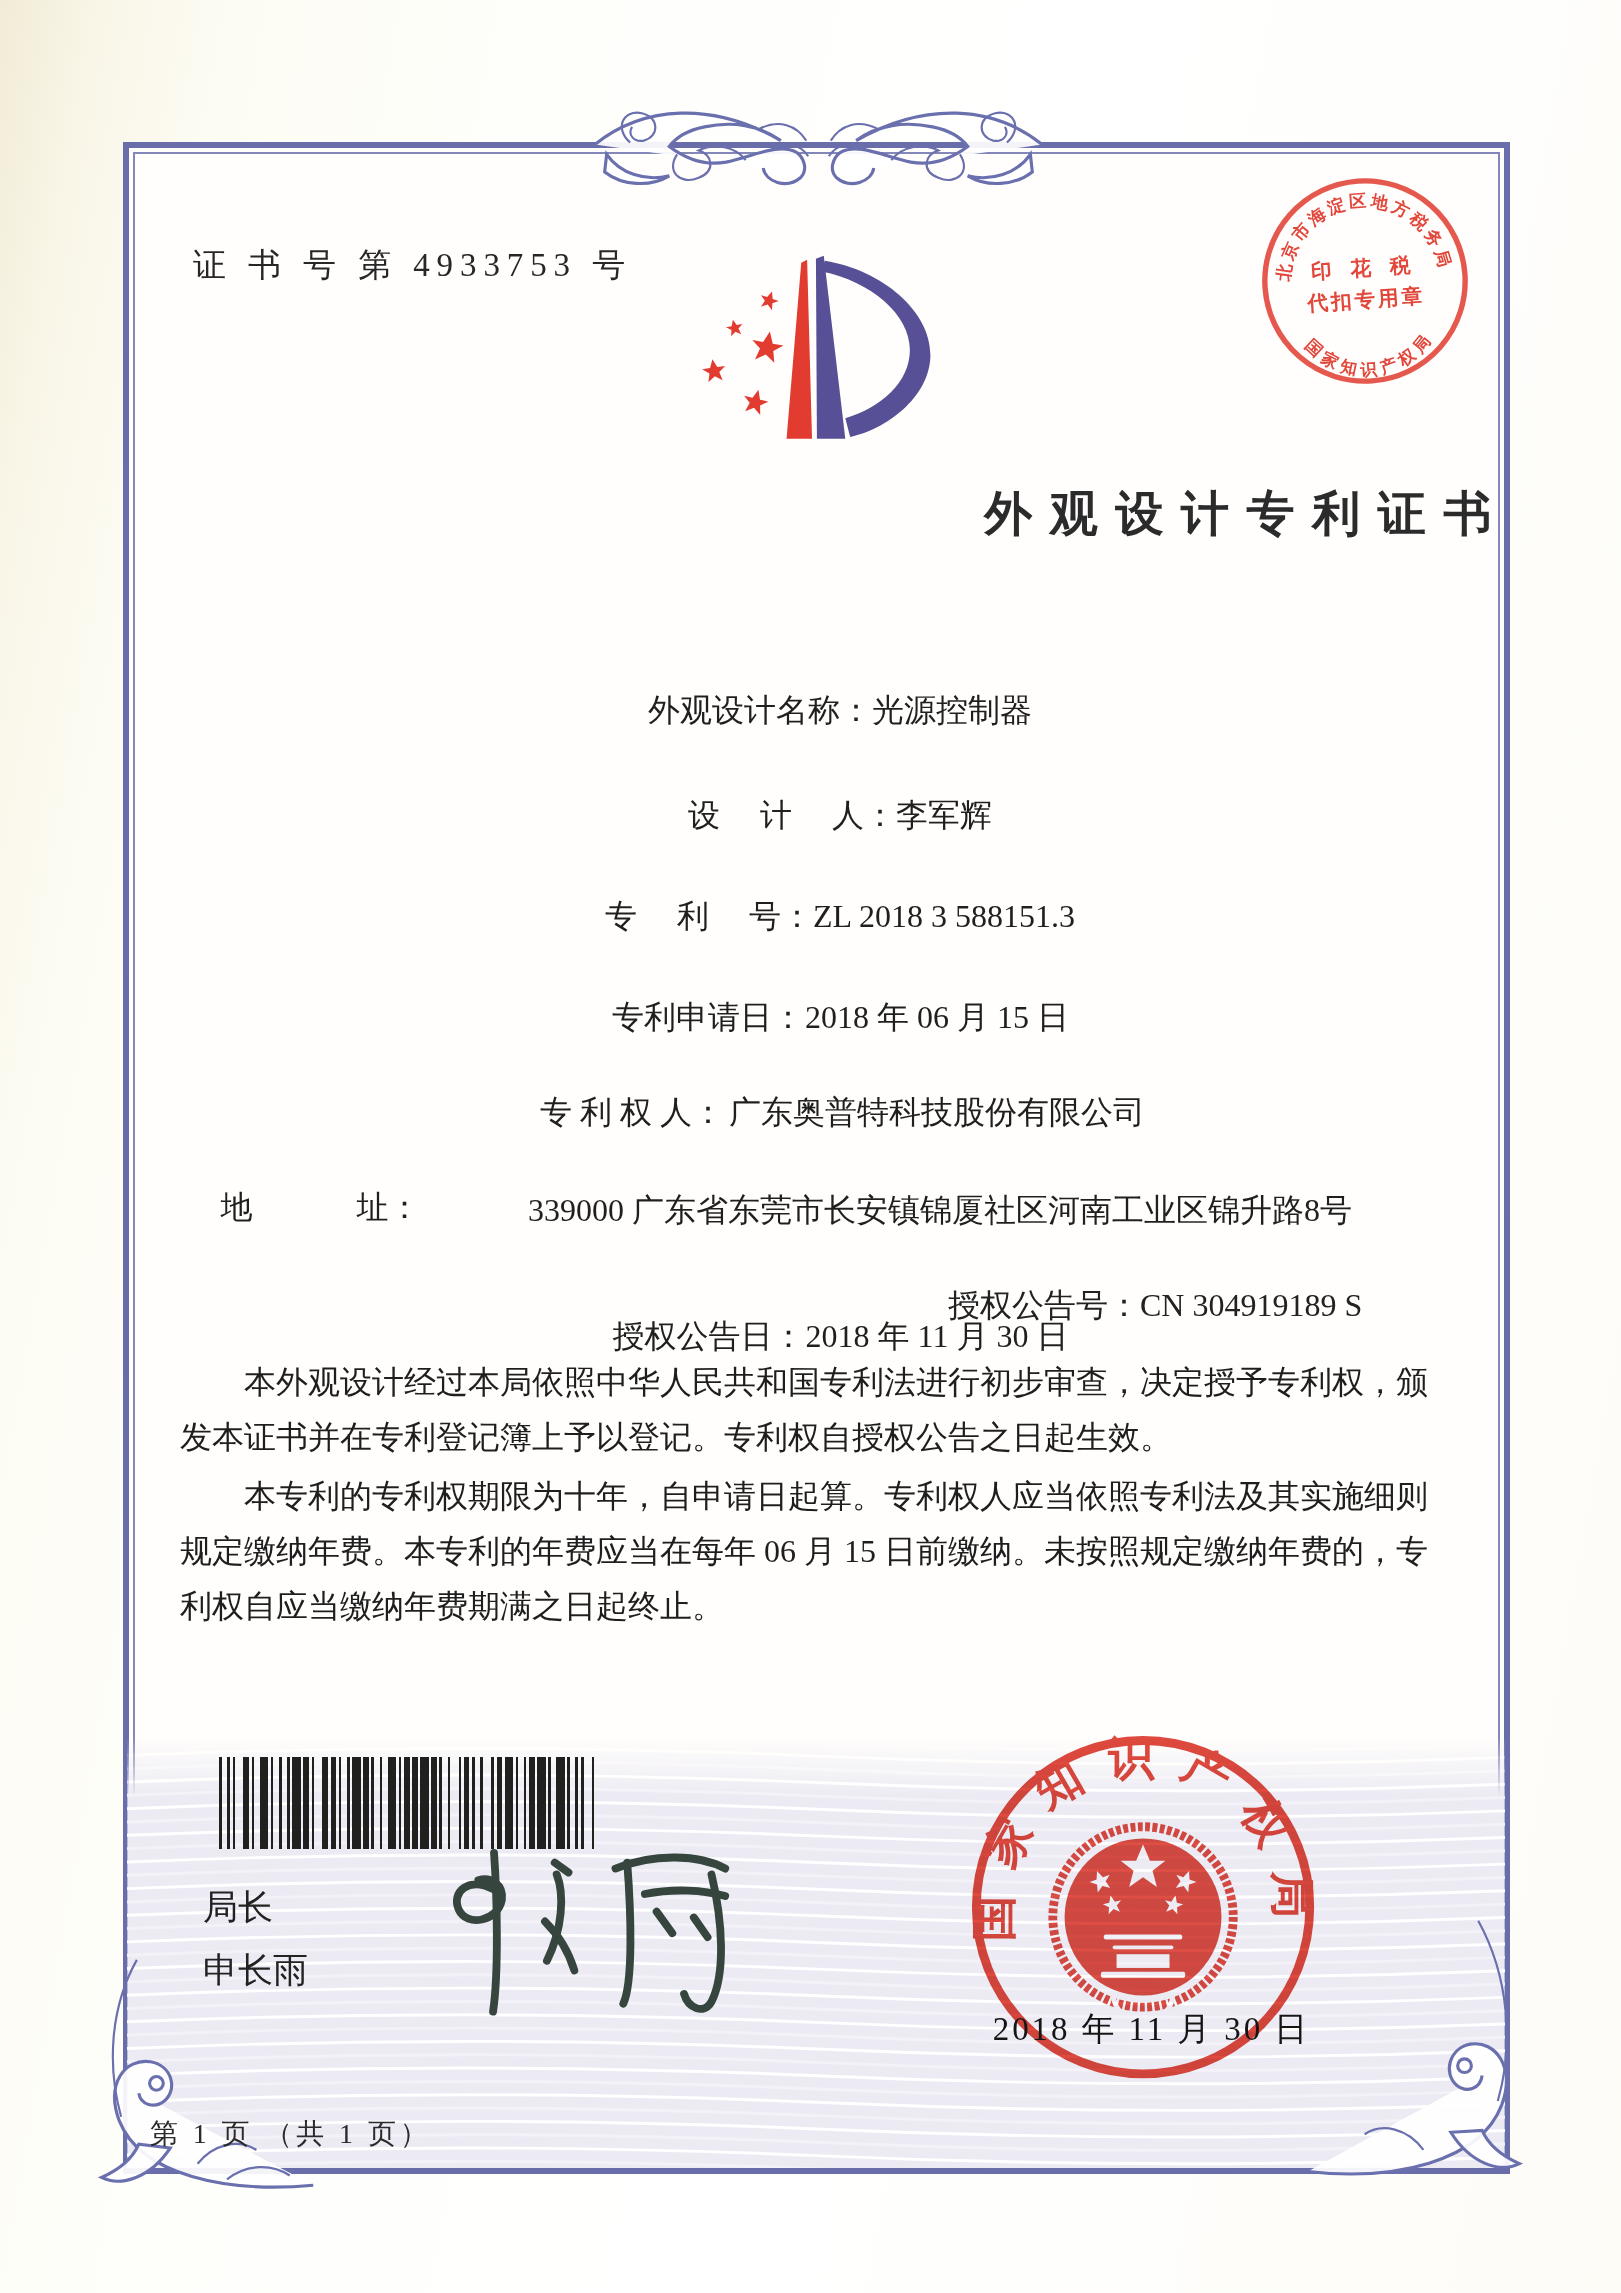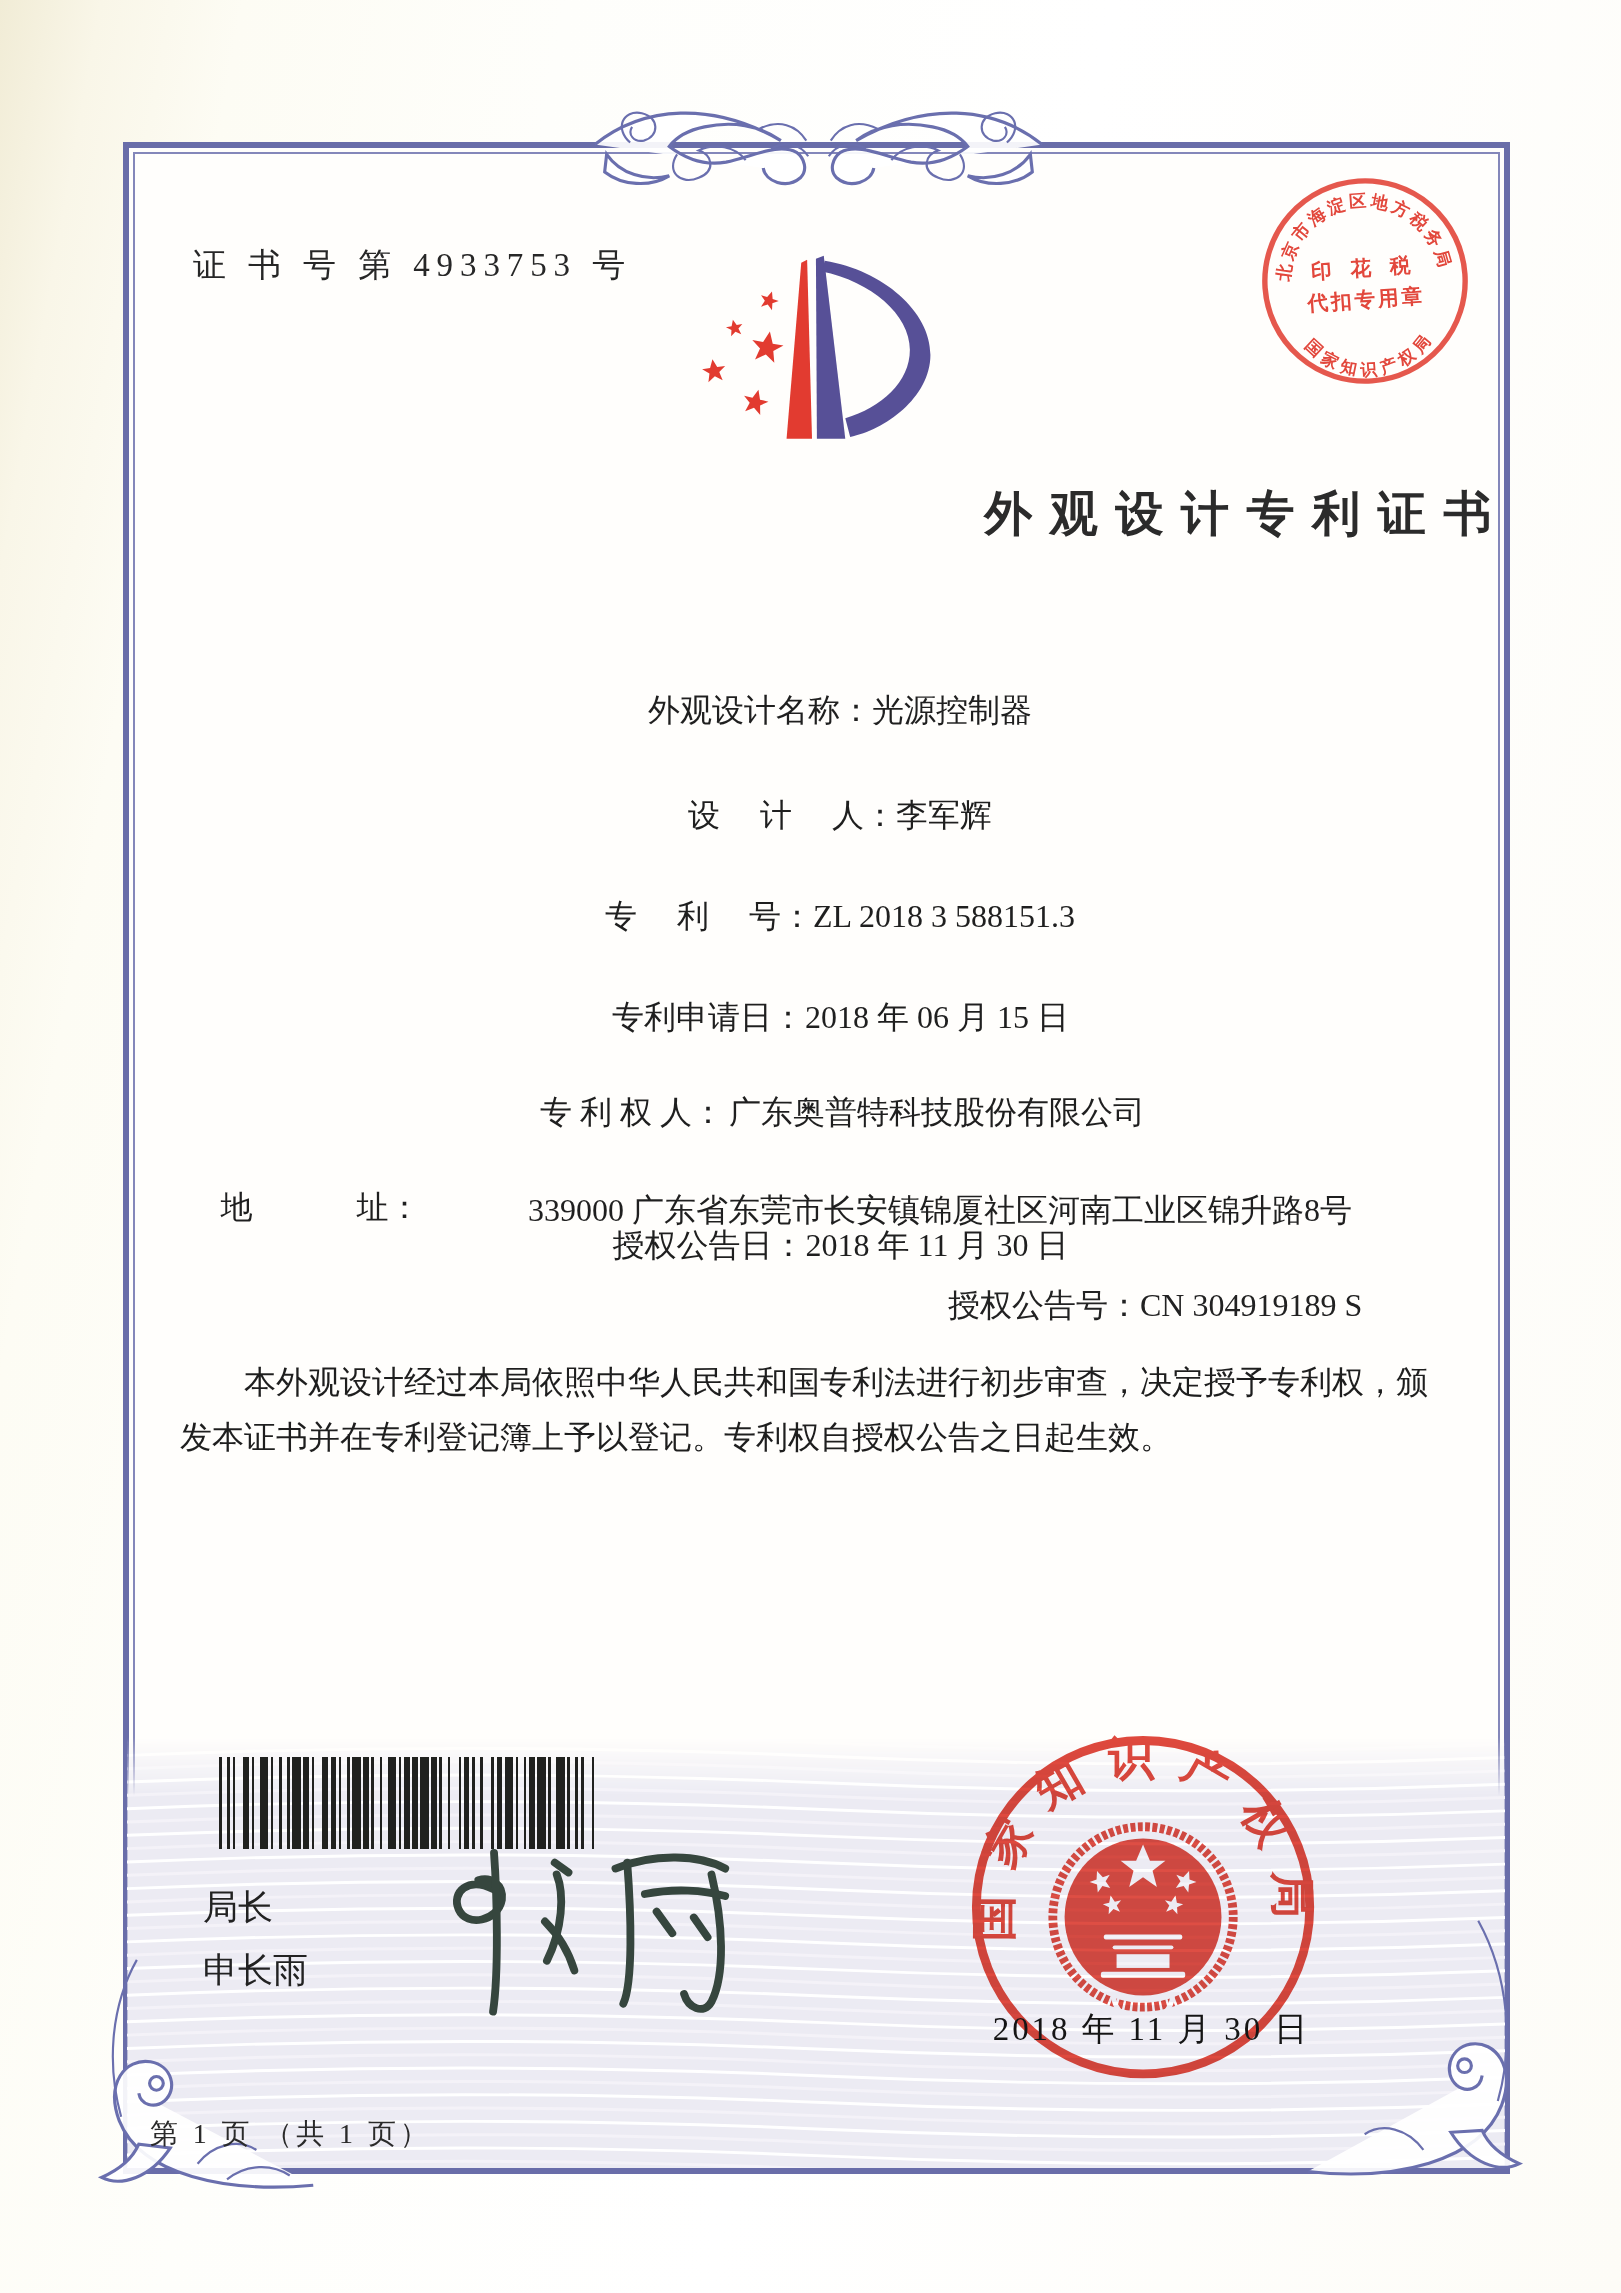--- a/index.html
+++ b/index.html
@@ -181,29 +181,30 @@
 <div class="abs row" style="top:996px">
   <span class="lbl">专利申请日：</span><span class="val">2018 年 06 月 15 日</span>
 </div>
 <div class="abs row" style="top:1091px">
   <span class="lbl">专 利 权 人：</span><span class="val">广东奥普特科技股份有限公司</span>
 </div>
 <div class="abs row addr" style="top:1186px">
   <span class="lbl">地　　　 址：</span><span class="val">339000 广东省东莞市长安镇锦厦社区河南工业区锦升路8号</span>
 </div>
 
-<div class="abs row" style="top:1224px">
+<div class="abs row" style="top:1315px">
   <span class="lbl">授权公告日：</span><span class="val">2018 年 11 月 30 日</span>
 </div>
 <div class="abs grantno">
   <span>授权公告号：</span><span>CN 304919189 S</span>
 </div>
 
 <div class="abs bodytxt">
   <p>本外观设计经过本局依照中华人民共和国专利法进行初步审查，决定授予专利权，颁发本证书并在专利登记簿上予以登记。专利权自授权公告之日起生效。</p>
+  <p>本专利的专利权期限为十年，自申请日起算。专利权人应当依照专利法及其实施细则规定缴纳年费。本专利的年费应当在每年 06 月 15 日前缴纳。未按照规定缴纳年费的，专利权自应当缴纳年费期满之日起终止。</p>
 </div>
 
 <div class="abs barcode">
     <span class="bar-ink" style="width: 2.7px;"></span>
     <span class="bar-space" style="width: 5.5px;"></span>
     <span class="bar-ink" style="width: 2.7px;"></span>
     <span class="bar-space" style="width: 2.7px;"></span>
     <span class="bar-ink" style="width: 2.7px;"></span>
     <span class="bar-space" style="width: 8.2px;"></span>
     <span class="bar-ink" style="width: 5.5px;"></span>

